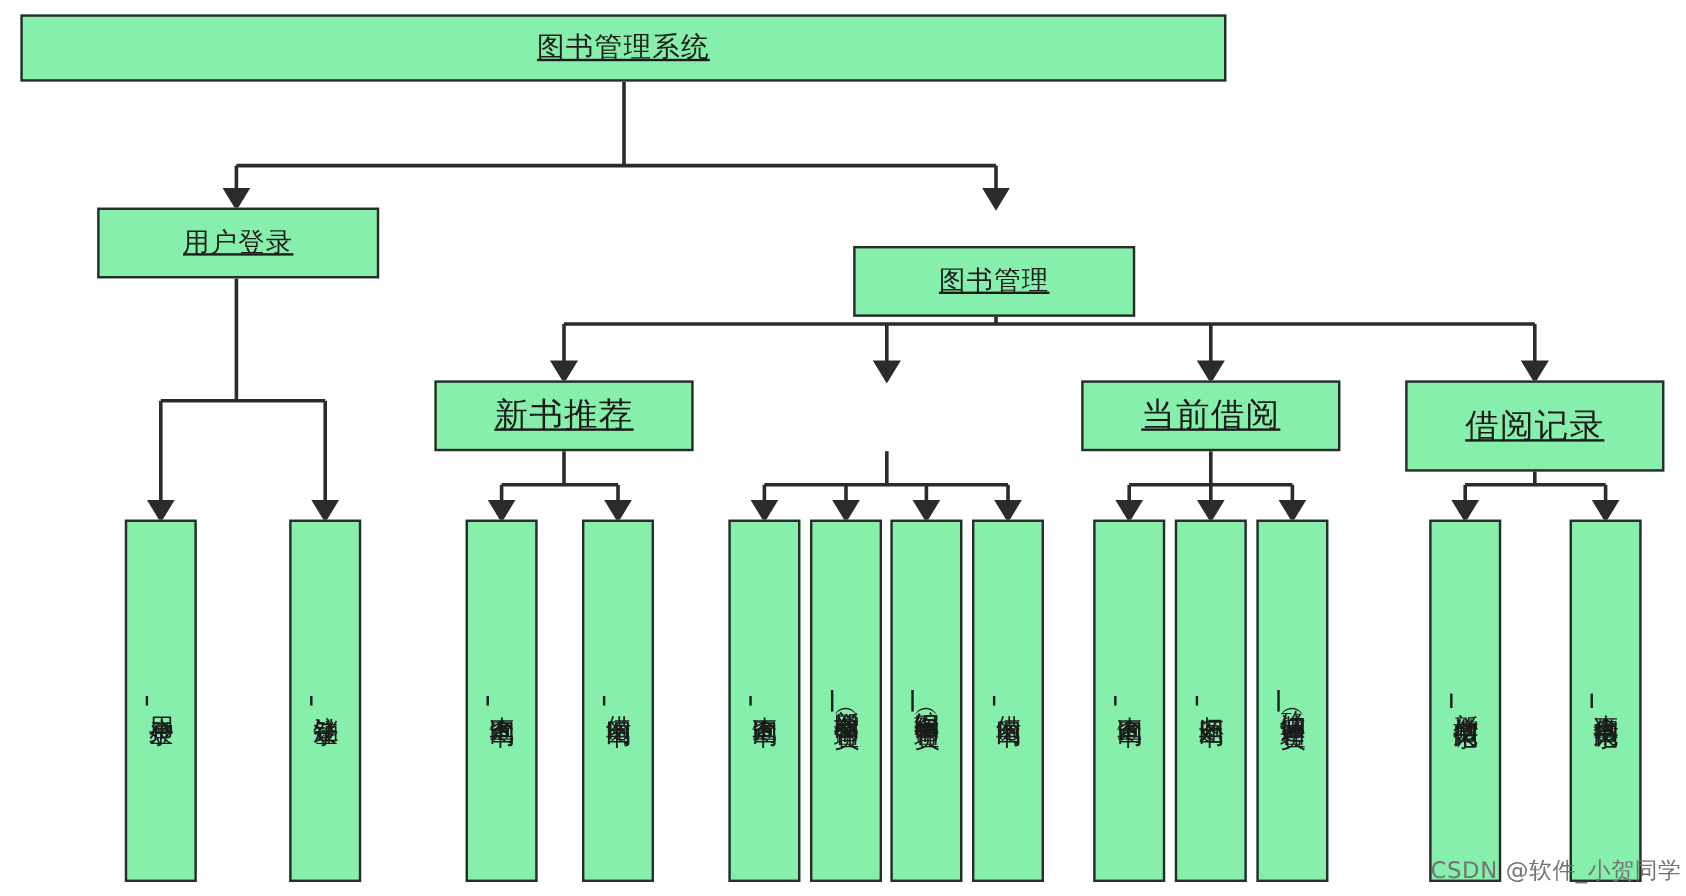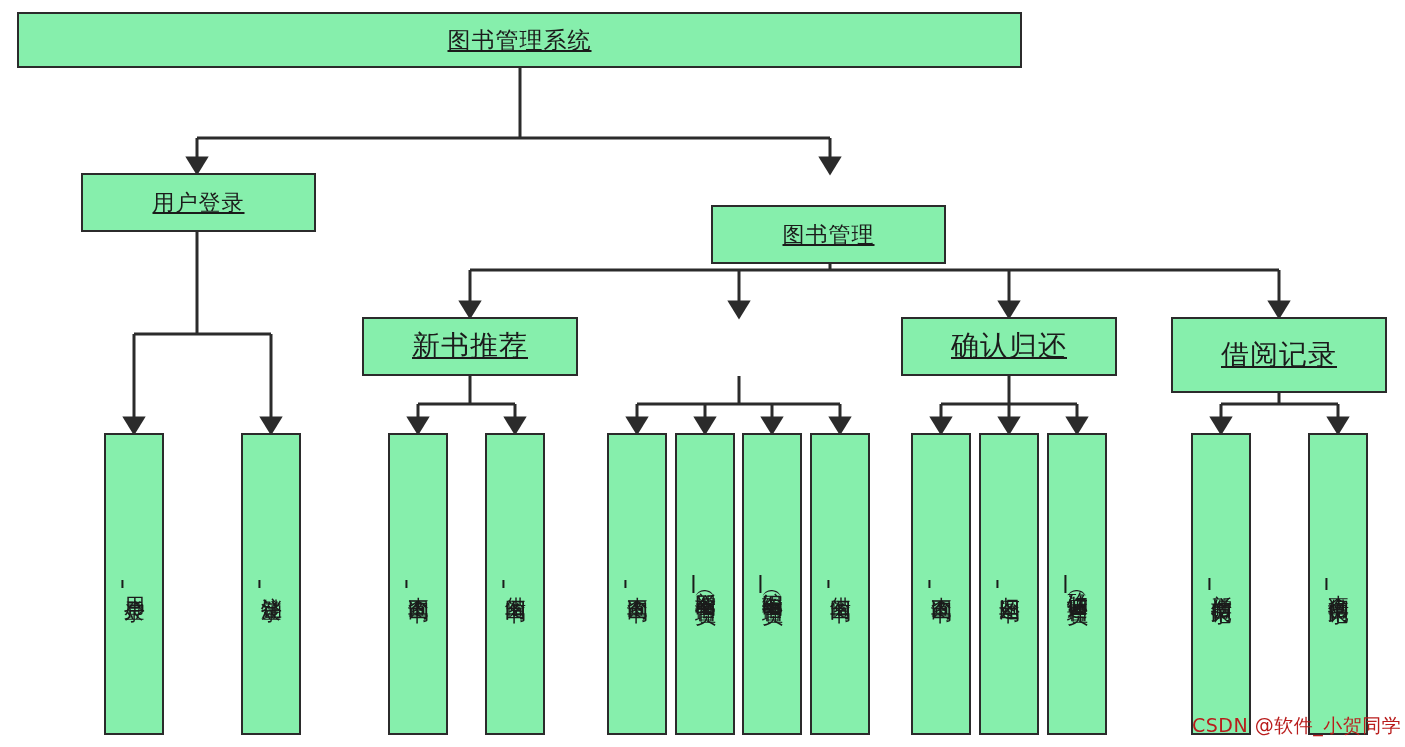--- a/index.html
+++ b/index.html
@@ -60,21 +60,21 @@
     text-orientation: upright;
     font-size: 21px;
     line-height: 1.28;
     letter-spacing: 2px;
     white-space: nowrap;
     display: block;
   }
   .watermark {
     position: absolute;
     font-size: 19px;
-    color: #b91c1c;
+    color: #737373;
     white-space: nowrap;
     z-index: 5;
     letter-spacing: 0.5px;
   }
 </style>
 </head>
 <body>
 
 <div id="diagram-canvas">
 
@@ -137,21 +137,21 @@
     <span class="node-label">用户登录</span>
   </div>
   <div class="node level2" style="left:711px; top:173px; width:235px; height:59px;margin-top:32px;">
     <span class="node-label">图书管理</span>
   </div>
 
   <div class="node level3" style="left:362px; top:317px; width:216px; height:59px;">
     <span class="node-label">新书推荐</span>
   </div>
   <div class="node level3" style="left:901px; top:317px; width:216px; height:59px;">
-    <span class="node-label">确认归还</span>
+    <span class="node-label">当前借阅</span>
   </div>
   <div class="node level3" style="left:1171px; top:317px; width:216px; height:76px;">
     <span class="node-label">借阅记录</span>
   </div>
 
   <div class="node leaf" style="left:104px; top:433px; width:60px; height:302px;">
     <span class="node-label">用户登录</span>
   </div>
   <div class="node leaf" style="left:241px; top:433px; width:60px; height:302px;">
     <span class="node-label">注销登录</span>

